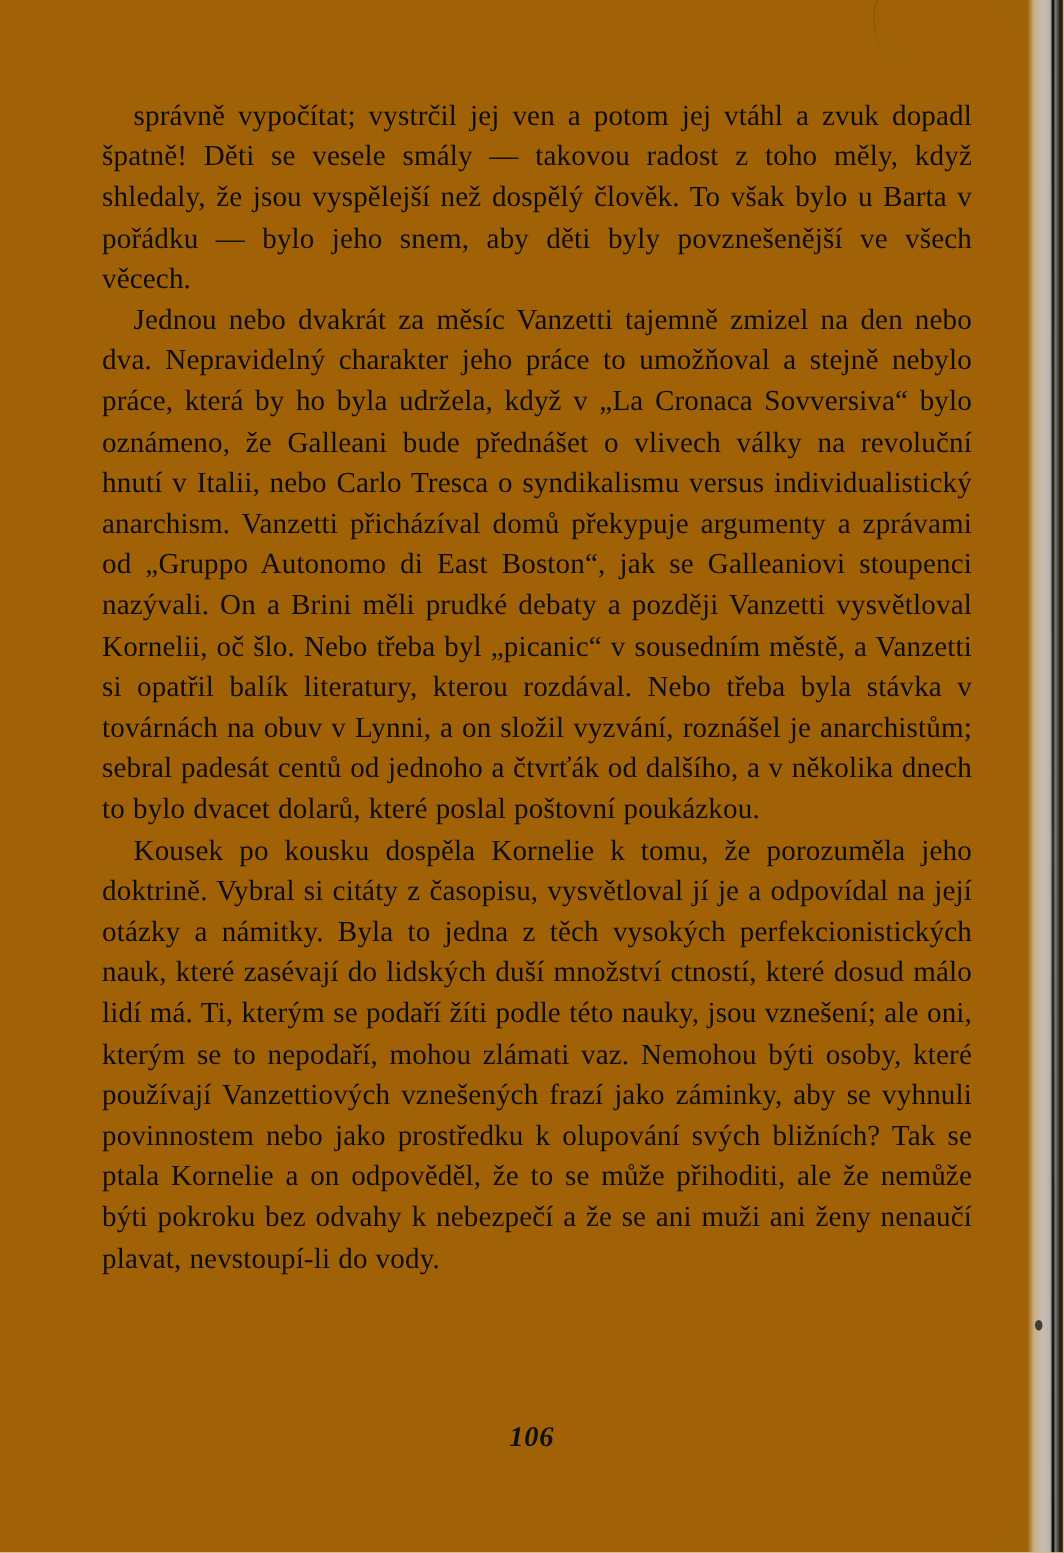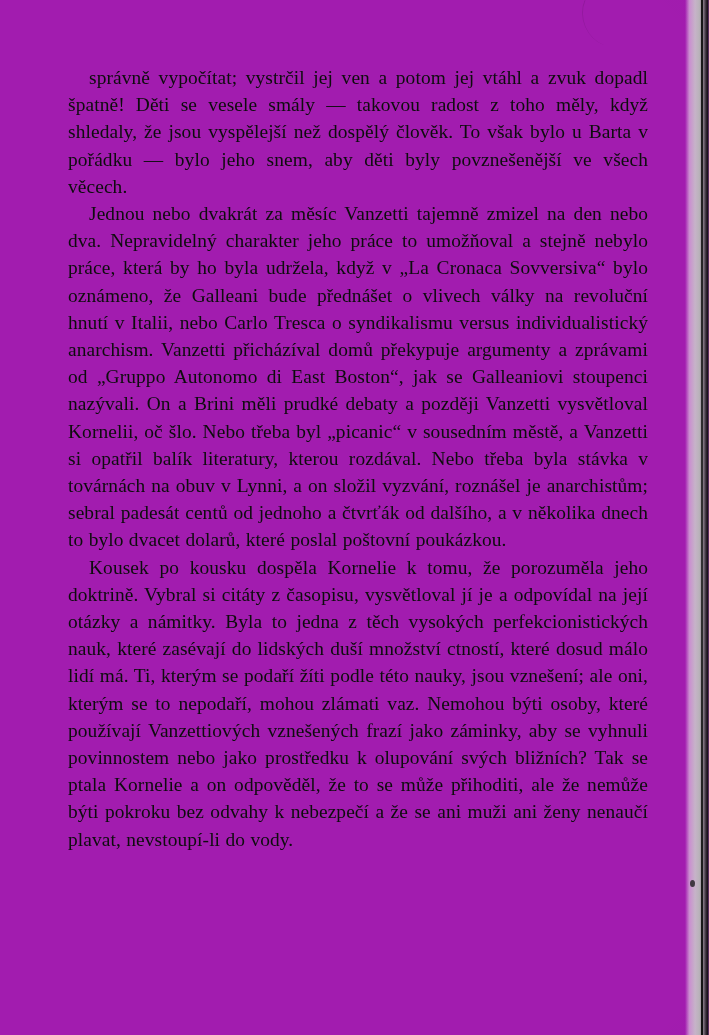--- a/index.html
+++ b/index.html
@@ -7,21 +7,21 @@
     padding: 0;
     background: #ffffff;
   }
   body {
     font-family: "Liberation Serif", "DejaVu Serif", serif;
   }
   #page {
     position: relative;
     width: 709px;
     height: 1035px;
-    background: #a21caf;
+    background: #a16207;
     overflow: hidden;
   }
   
   #paper-texture {
     position: absolute;
     inset: 0;
     background:
       radial-gradient(ellipse 120% 95% at 45% 50%, rgba(255,255,255,0) 60%, rgba(0,0,0,0.018) 100%);
     pointer-events: none;
   }
@@ -120,18 +120,19 @@
 
   <div id="paper-texture"></div>
   <div id="stray-mark"></div>
 
   <div id="text-column">
     <p class="para">správně vypočítat; vystrčil jej ven a potom jej vtáhl a zvuk dopadl špatně! Děti se vesele smály — takovou radost z toho měly, když shledaly, že jsou vyspělejší než dospělý člověk. To však bylo u Barta v pořádku — bylo jeho snem, aby děti byly povznešenější ve všech věcech.</p>
     <p class="para">Jednou nebo dvakrát za měsíc Vanzetti tajemně zmizel na den nebo dva. Nepravidelný charakter jeho práce to umožňoval a stejně nebylo práce, která by ho byla udržela, když v „La Cronaca Sovversiva“ bylo oznámeno, že Galleani bude přednášet o vlivech války na revoluční hnutí v Italii, nebo Carlo Tresca o syndikalismu versus individualistický anarchism. Vanzetti přicházíval domů překypuje argumenty a zprávami od „Gruppo Autonomo di East Boston“, jak se Galleaniovi stoupenci nazývali. On a Brini měli prudké debaty a později Vanzetti vysvětloval Kornelii, oč šlo. Nebo třeba byl „picanic“ v sousedním městě, a Vanzetti si opatřil balík literatury, kterou rozdával. Nebo třeba byla stávka v továrnách na obuv v Lynni, a on složil vyzvání, roznášel je anarchistům; sebral padesát centů od jednoho a čtvrťák od dalšího, a v několika dnech to bylo dvacet dolarů, které poslal poštovní poukázkou.</p>
     <p class="para">Kousek po kousku dospěla Kornelie k tomu, že porozuměla jeho doktrině. Vybral si citáty z časopisu, vysvětloval jí je a odpovídal na její otázky a námitky. Byla to jedna z těch vysokých perfekcionistických nauk, které zasévají do lidských duší množství ctností, které dosud málo lidí má. Ti, kterým se podaří žíti podle této nauky, jsou vznešení; ale oni, kterým se to nepodaří, mohou zlámati vaz. Nemohou býti osoby, které používají Vanzettiových vznešených frazí jako záminky, aby se vyhnuli povinnostem nebo jako prostředku k olupování svých bližních? Tak se ptala Kornelie a on odpověděl, že to se může přihoditi, ale že nemůže býti pokroku bez odvahy k nebezpečí a že se ani muži ani ženy nenaučí plavat, nevstoupí-li do vody.</p>
   </div>
 
+  <div id="page-number">106</div>
 
   <div id="scan-edge"></div>
   <div id="scan-edge-line"></div>
   <div id="scan-edge-speck"></div>
 
 </div>
 
 </body></html>

